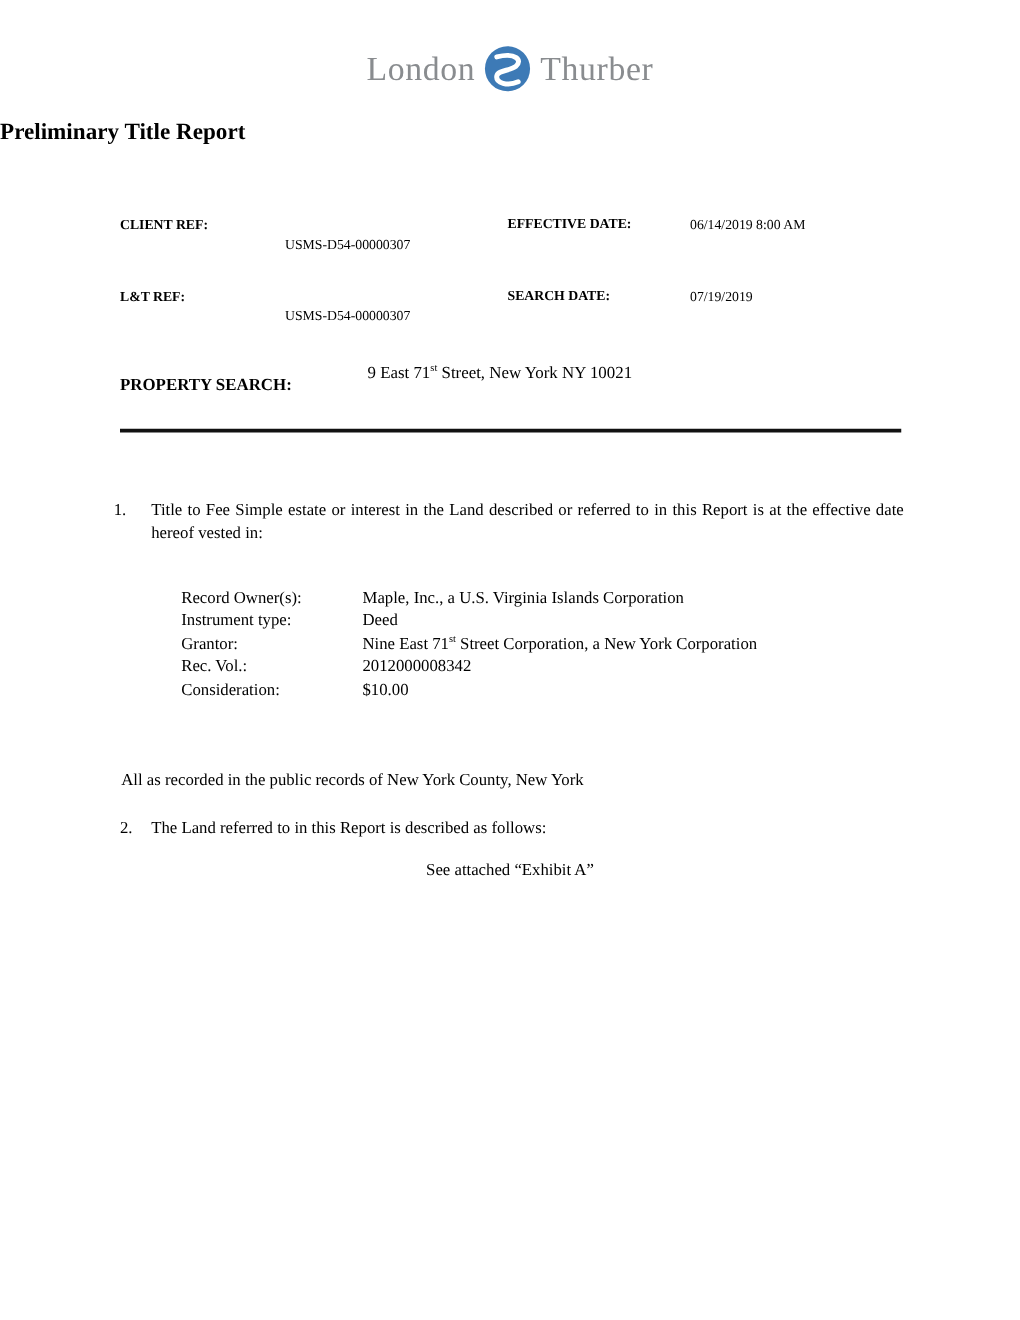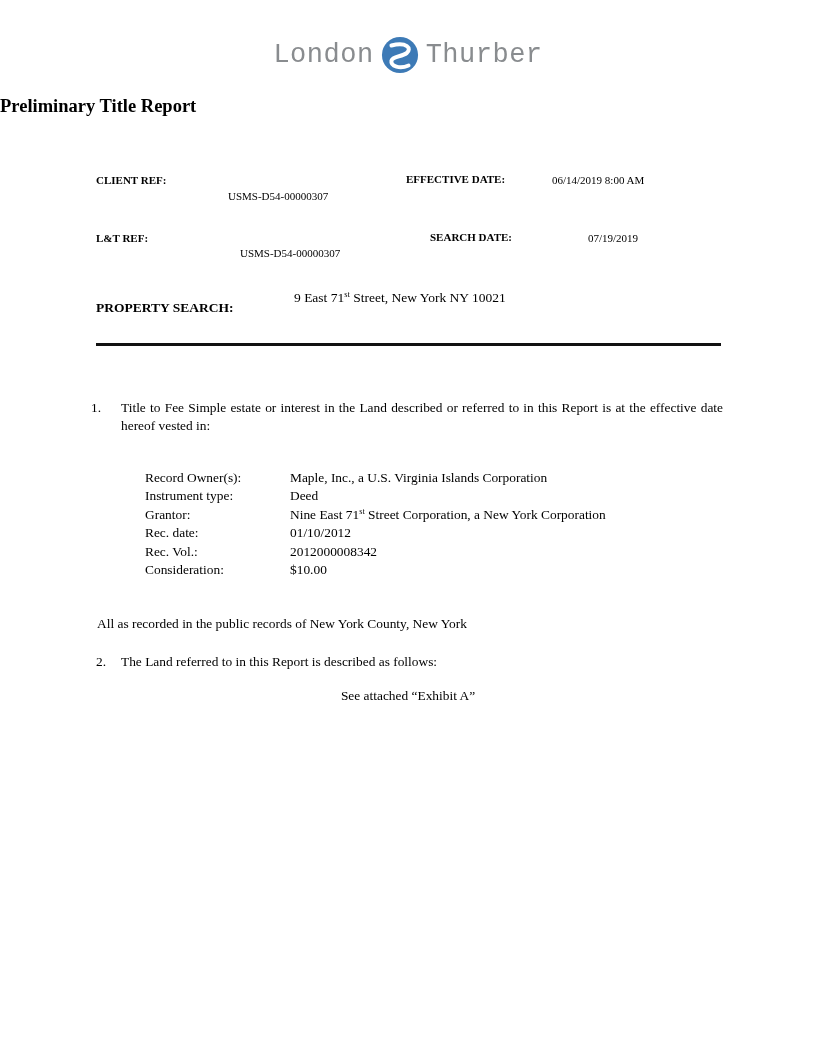--- a/index.html
+++ b/index.html
@@ -17,21 +17,21 @@
   
   .logo {
     position: absolute;
     top: 36px;
     left: 0;
     width: 100%;
     display: flex;
     justify-content: center;
     align-items: center;
     gap: 7px;
-    font-family: Liberation Mono, monospace;
+    font-family: Liberation Serif, serif;
     font-size: 27px;
     font-weight: 400;
     color: #898c8f;
     letter-spacing: 0.5px;
   }
   .logo .brand-icon { width: 38px; height: 38px; display: block; }
 
   
   .doc-title {
     position: absolute;
@@ -40,21 +40,21 @@
     width: 100%;
     text-align: left;
     font-size: 18.5px;
     font-weight: bold;
   }
 
   
   .ref-block { position: absolute; left: 96px; top: 158px; width: 626px; font-size: 11px; }
   .ref-row { display: flex; align-items: center; }
   .ref-row.r1 { min-height: 44px; }
-  .ref-row.r2 { min-height: 26px; margin-top: 14px; gap: 12px; }
+  .ref-row.r2 { min-height: 26px; margin-top: 14px; }
   .ref-label { font-weight: bold; }
   .col-l-label { width: 132px; flex: none; }
   .col-l-value { width: 178px; flex: none; margin-top: 31px; }
   .col-r-label { width: 146px; flex: none; }
   .col-r-label .lbl-inner { width: 105px; line-height: 1.25; }
   .col-r-value { flex: 1; }
 
   .address-row { position: absolute; left: 96px; top: 290px; width: 626px; font-size: 13.5px; }
   .address-label { position: absolute; left: 0; top: 10px; font-weight: bold; }
   .address-value { position: absolute; left: 198px; top: 0; }
@@ -143,24 +143,20 @@
     </div>
     <div class="record-row">
       <div class="record-label">Instrument type:</div>
       <div class="record-value"><span>Deed</span><sup></sup><span></span></div>
     </div>
     <div class="record-row">
       <div class="record-label">Grantor:</div>
       <div class="record-value"><span>Nine East 71</span><sup>st</sup><span> Street Corporation, a New York Corporation</span></div>
     </div>
     <div class="record-row">
-      <div class="record-label">Rec. date:</div>
-      <div class="record-value"><span>01/10/2012</span><sup></sup><span></span></div>
-    </div>
-    <div class="record-row">
       <div class="record-label">Rec. Vol.:</div>
       <div class="record-value"><span>2012000008342</span><sup></sup><span></span></div>
     </div>
     <div class="record-row">
       <div class="record-label">Consideration:</div>
       <div class="record-value"><span>$10.00</span><sup></sup><span></span></div>
     </div>
   </div>
 
   <div class="recorded-note">All as recorded in the public records of New York County, New York</div>

